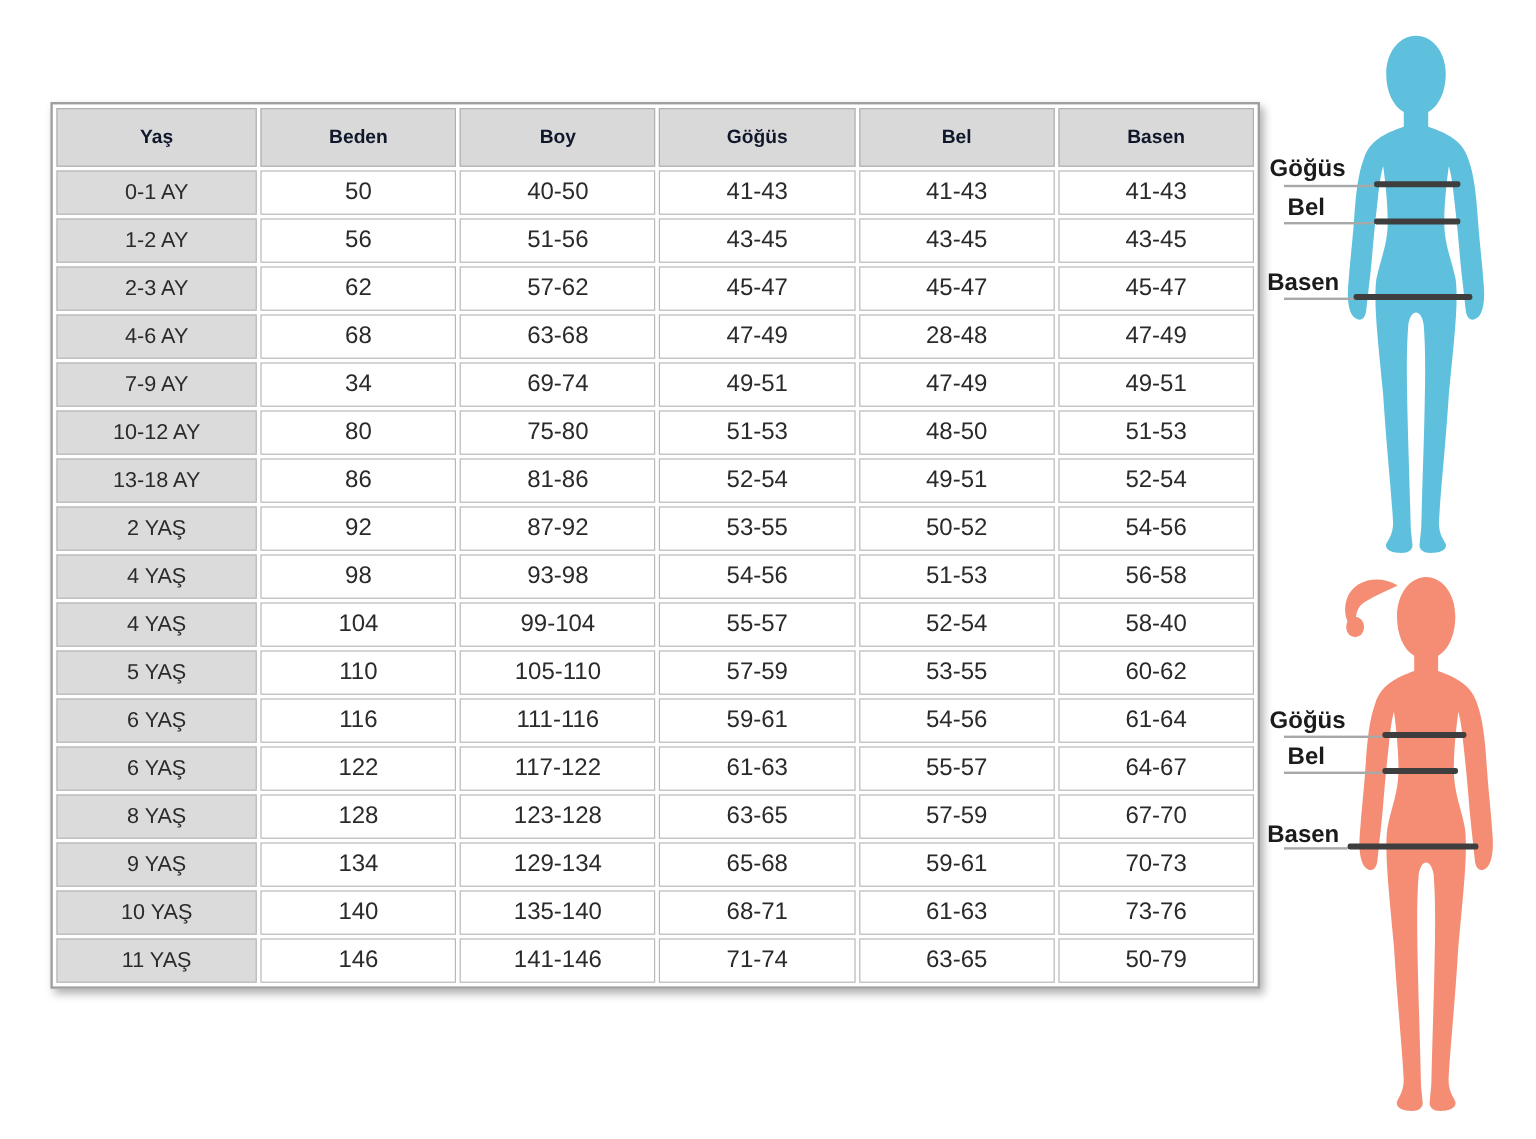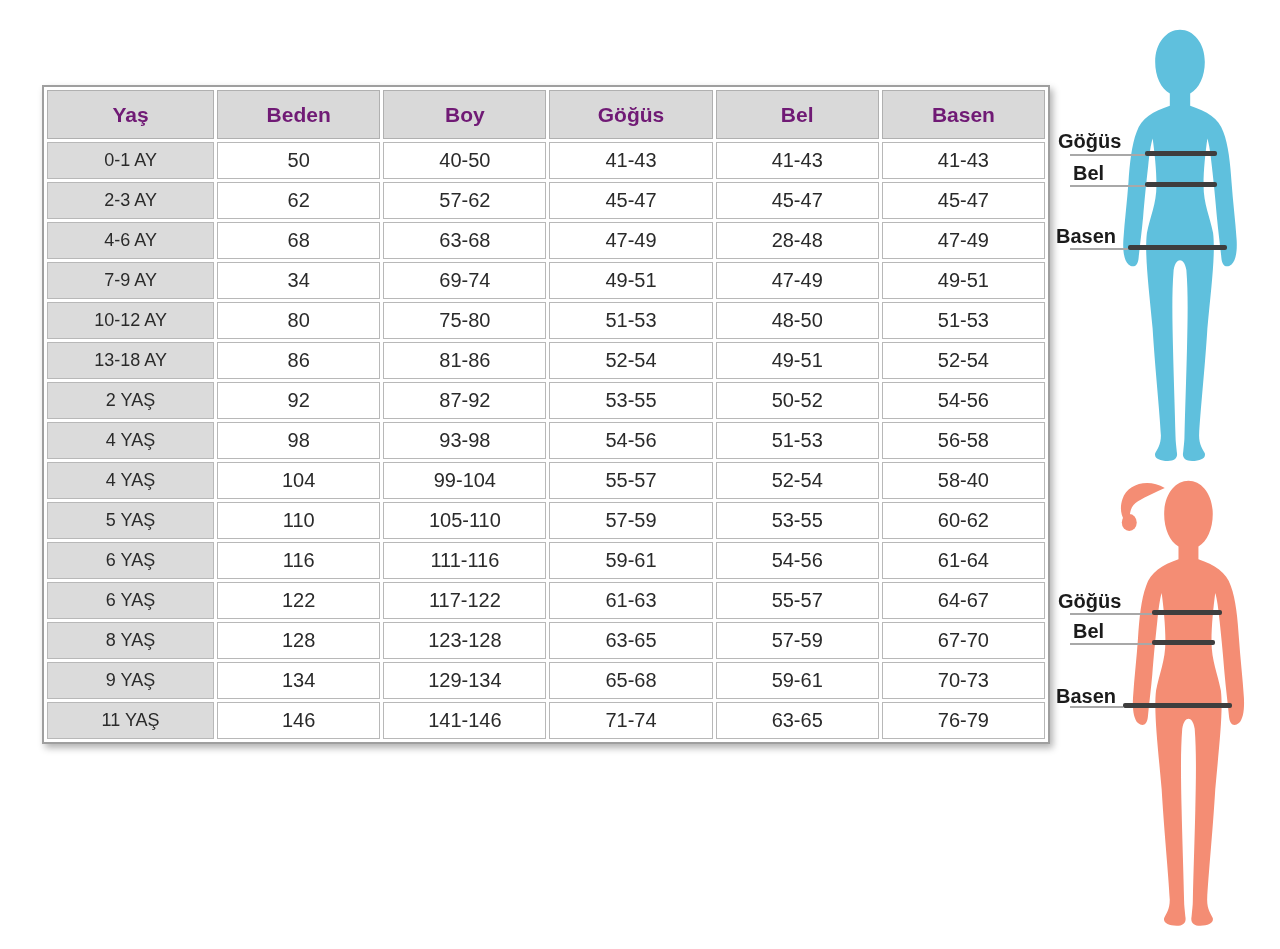--- a/index.html
+++ b/index.html
@@ -14,21 +14,21 @@
   table.size-table {
     width:1008px; table-layout:fixed;
     border-collapse:separate; border-spacing:3px;
     background:#ffffff;
     border:2px solid #9f9f9f;
     box-shadow:3px 4px 7px rgba(0,0,0,0.30);
   }
   table.size-table col.c0 { width:17%; }
   table.size-table th {
     height:49px; background:#d9d9d9; border:1px solid #b0b0b0;
-    font-size:21px; font-weight:bold; color:#701a75; text-align:center; vertical-align:middle;
+    font-size:16px; font-weight:bold; color:#0f172a; text-align:center; vertical-align:middle;
   }
   table.size-table td {
     height:37px; background:#ffffff; border:1px solid #b8b8b8;
     font-size:20px; color:#2a2a2a; text-align:center; vertical-align:middle;
   }
   table.size-table td.age { background:#dbdbdb; font-size:18px; }
 
   
   .figure { position:absolute; }
   .figure-blue { left:1055px; top:22px;  width:222px; height:452px; }
@@ -92,20 +92,28 @@
     <tbody>
         <tr>
           <td class="age">0-1 AY</td>
           <td>50</td>
           <td>40-50</td>
           <td>41-43</td>
           <td>41-43</td>
           <td>41-43</td>
         </tr>
         <tr>
+          <td class="age">1-2 AY</td>
+          <td>56</td>
+          <td>51-56</td>
+          <td>43-45</td>
+          <td>43-45</td>
+          <td>43-45</td>
+        </tr>
+        <tr>
           <td class="age">2-3 AY</td>
           <td>62</td>
           <td>57-62</td>
           <td>45-47</td>
           <td>45-47</td>
           <td>45-47</td>
         </tr>
         <tr>
           <td class="age">4-6 AY</td>
           <td>68</td>
@@ -196,26 +204,34 @@
         </tr>
         <tr>
           <td class="age">9 YAŞ</td>
           <td>134</td>
           <td>129-134</td>
           <td>65-68</td>
           <td>59-61</td>
           <td>70-73</td>
         </tr>
         <tr>
+          <td class="age">10 YAŞ</td>
+          <td>140</td>
+          <td>135-140</td>
+          <td>68-71</td>
+          <td>61-63</td>
+          <td>73-76</td>
+        </tr>
+        <tr>
           <td class="age">11 YAŞ</td>
           <td>146</td>
           <td>141-146</td>
           <td>71-74</td>
           <td>63-65</td>
-          <td>76-79</td>
+          <td>50-79</td>
         </tr>
       </tbody>
   </table>
 </div>
 
 <div class="figure figure-blue">
   <svg viewBox="0 0 220 640" preserveAspectRatio="none">
     <path d="M110,4 C131,4 149,23 149,51 C149,72 140,90 126,97 L126,115
              C152,123 171,133 178,153 C186,172 189,199 191,227 C193,254 197,283 199,311
              C200,327 198,341 191,347 C183,353 176,349 175,337 C173,319 170,298 168,278

